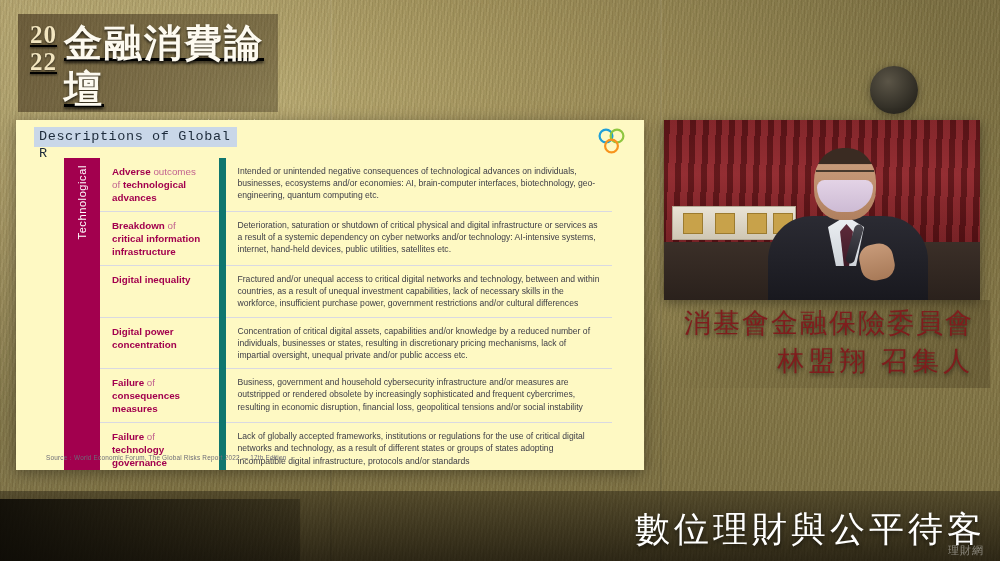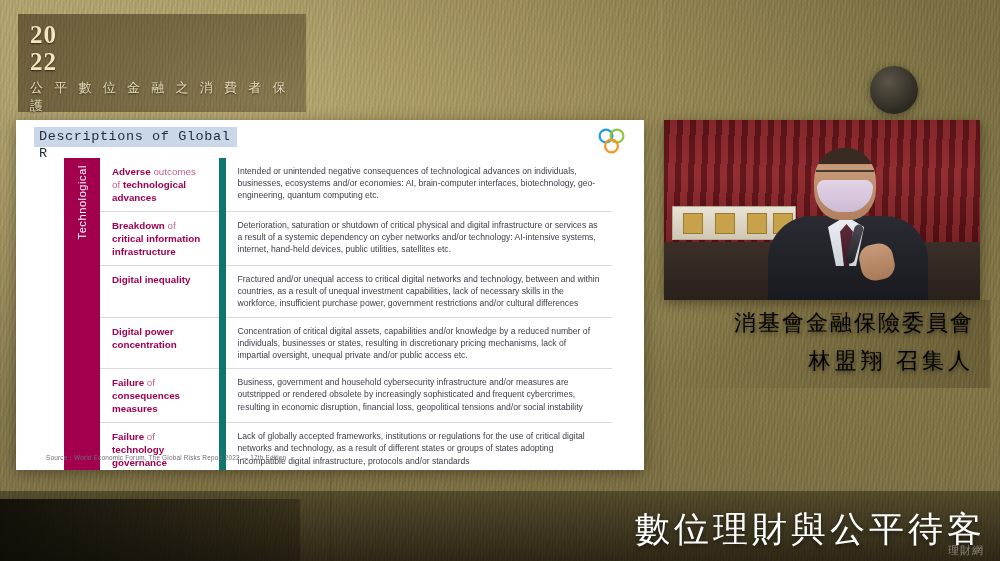--- a/index.html
+++ b/index.html
@@ -35,23 +35,24 @@
     top: 0; bottom: 0;
     width: 2px;
     background: linear-gradient(180deg, rgba(255,255,255,0.12), rgba(0,0,0,0.18));
     opacity: .55;
   }
 
   
   .logo-block {
     position: absolute;
     left: 18px; top: 14px;
-    width: 288px; height: 98px;
+    width: 260px; height: 98px;
     background: linear-gradient(135deg, rgba(50,34,16,0.55), rgba(30,20,8,0.30));
     padding: 6px 10px 8px 12px;
+    text-decoration: underline;
   }
   .logo-row { display: flex; align-items: flex-start; }
   .logo-year {
     color: #f3e6c0;
     font-family: "Liberation Serif", serif;
     font-weight: 700;
     font-size: 25px;
     line-height: 25px;
     letter-spacing: 1px;
     text-shadow: 0 1px 2px rgba(0,0,0,.6);
@@ -84,21 +85,21 @@
     border-radius: 50%;
     background: radial-gradient(circle at 38% 32%, #5b5547, #2d2a22 70%, #211f19);
     box-shadow: 0 2px 8px rgba(0,0,0,.35);
   }
 
   
   .slide {
     position: absolute;
     left: 16px; top: 120px;
     width: 628px; height: 350px;
-    background: #ffffff;
+    background: #fef9c3;
     box-shadow: 0 3px 14px rgba(0,0,0,.35);
     overflow: hidden;
   }
   .slide-title-wrap {
     position: absolute;
     left: 18px; top: 6px;
     width: 560px;
   }
   .slide-title {
     display: inline-block;
@@ -268,23 +269,23 @@
 
   
   .caption {
     position: absolute;
     left: 664px; top: 304px;
     width: 320px;
     text-align: right;
     padding-right: 10px;
   }
   .caption-line {
-    color: #000000;
+    color: #7f1d1d;
     font-family: "Liberation Serif", serif;
-    font-size: 22px;
+    font-size: 27px;
     line-height: 38px;
     letter-spacing: 2px;
     text-shadow: 0 2px 4px rgba(0,0,0,.55);
   }
   .caption-line.second { letter-spacing: 4px; }
   .caption-bg {
     position: absolute;
     left: 660px; top: 300px;
     width: 330px; height: 88px;
     background: linear-gradient(90deg, rgba(40,30,12,0.0), rgba(40,30,12,0.25));
@@ -327,20 +328,21 @@
 <div class="stage"></div>
 <div class="panel-seam" style="left:330px"></div>
 <div class="panel-seam" style="left:660px"></div>
 
 <div class="logo-block">
   <div class="logo-row">
     <div>
       <div class="logo-year">20</div>
       <div class="logo-year">22</div>
     </div>
+    <div class="logo-title">金融消費論壇</div>
   </div>
   <div class="logo-sub">公 平 數 位 金 融 之 消 費 者 保 護</div>
 </div>
 
 <div class="dark-circle"></div>
 
 <div class="slide">
 
   <div class="slide-title-wrap">
     <span class="slide-title">Descriptions of Global</span>

